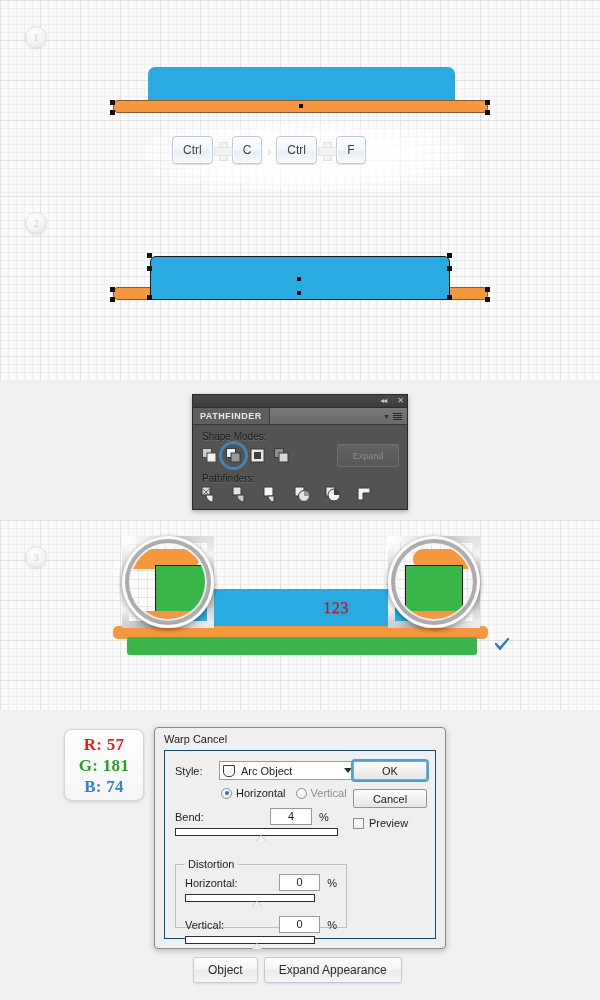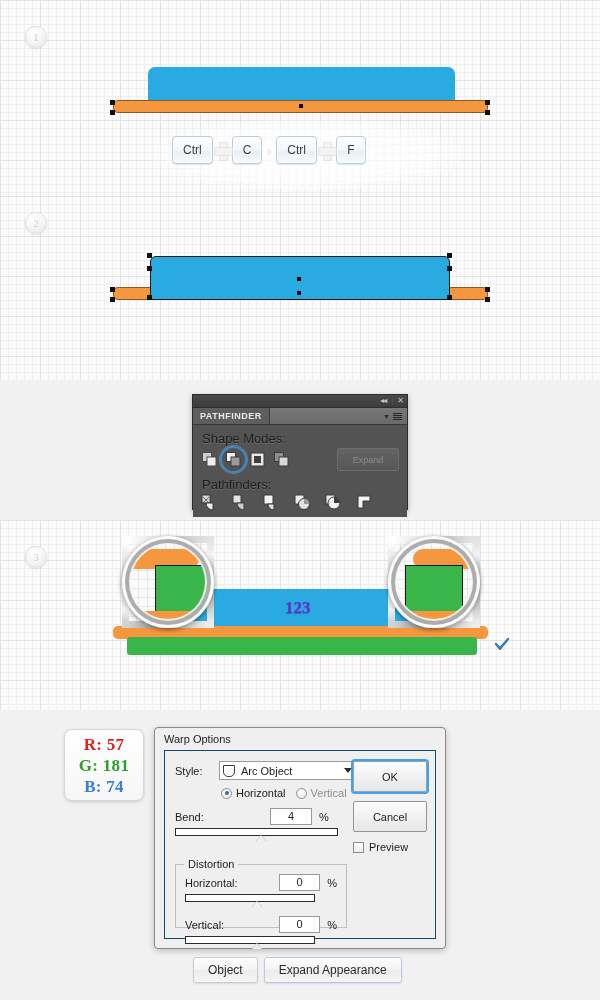--- a/index.html
+++ b/index.html
@@ -172,21 +172,21 @@
     display: flex; align-items: center; justify-content: flex-end;
     padding-right: 5px;
     gap: 3px;
   }
   .pf-menu-caret { color: #2a2a2a; font-size: 7px; }
   .pf-menu-lines { display: flex; flex-direction: column; gap: 1px; }
   .pf-menu-lines i { display: block; width: 9px; height: 1px; background: #262626; }
   .pf-body { padding: 5px 8px 6px 8px; background: #535353; }
   .pf-label {
     color: #1c1c1c;
-    font-size: 13px;
+    font-size: 10px;
     margin: 1px 0 2px 1px;
     text-shadow: 0 1px 0 rgba(255,255,255,0.16);
   }
   .pf-row { display: flex; align-items: center; gap: 7px; }
   .pf-icon-wrap { position: relative; width: 17px; height: 17px; }
   .pf-icon {
     width: 17px; height: 17px;
     display: block;
   }
   .pf-hl-ring {
@@ -386,21 +386,21 @@
     padding: 9px 9px 4px 9px;
   }
   .wd-group-title {
     position: absolute;
     top: -7px; left: 8px;
     background: #efefef;
     padding: 0 4px;
     font-size: 11px;
   }
   .wd-btn {
-    width: 74px; height: 31px;
+    width: 74px; height: 19px;
     background: linear-gradient(to bottom, #fdfdfd, #e6e6e6);
     border: 1px solid #949494;
     border-radius: 2px;
     display: flex; align-items: center; justify-content: center;
     font-size: 11px;
     margin-bottom: 9px;
     color: #1c1c1c;
   }
   .wd-btn.default {
     box-shadow: 0 0 0 2px #4a9fe0;
@@ -441,25 +441,26 @@
 
   
   .cursor-check {
     position: absolute;
     z-index: 9;
     width: 16px; height: 14px;
   }
   .label-123 {
     position: absolute;
     z-index: 7;
-    color: #6d28d9;
+    color: #b91c1c;
     font-size: 17px;
-    font-weight: bold;
+    font-weight: normal;
     text-shadow: 0 1px 1px rgba(20,70,110,0.45);
     font-family: "Liberation Serif", serif;
+    margin-left: 38px;
   }
 </style>
 </head>
 <body>
 
 <div id="page">
 
   <div class="grid-band" style="top:0; height:196px;"></div>
 
   <div class="step-badge" style="left:25px; top:26px;">1</div>
@@ -635,21 +636,21 @@
 
   <div class="plain-band" style="top:710px; height:290px;"></div>
 
   <div id="rgb-card">
     <div class="rgb-line rgb-r">R: 57</div>
     <div class="rgb-line rgb-g">G: 181</div>
     <div class="rgb-line rgb-b">B: 74</div>
   </div>
 
   <div id="warp-dialog">
-    <div class="wd-title">Warp Options</div>
+    <div class="wd-title">Warp Cancel</div>
     <div class="wd-inner">
 
       <div class="wd-left">
         <div class="wd-field-row">
           <span class="wd-label">Style:</span>
           <div class="wd-select">
             <span class="wd-style-glyph"></span>
             <span>Arc Object</span>
             <span class="wd-select-caret"></span>
           </div>

